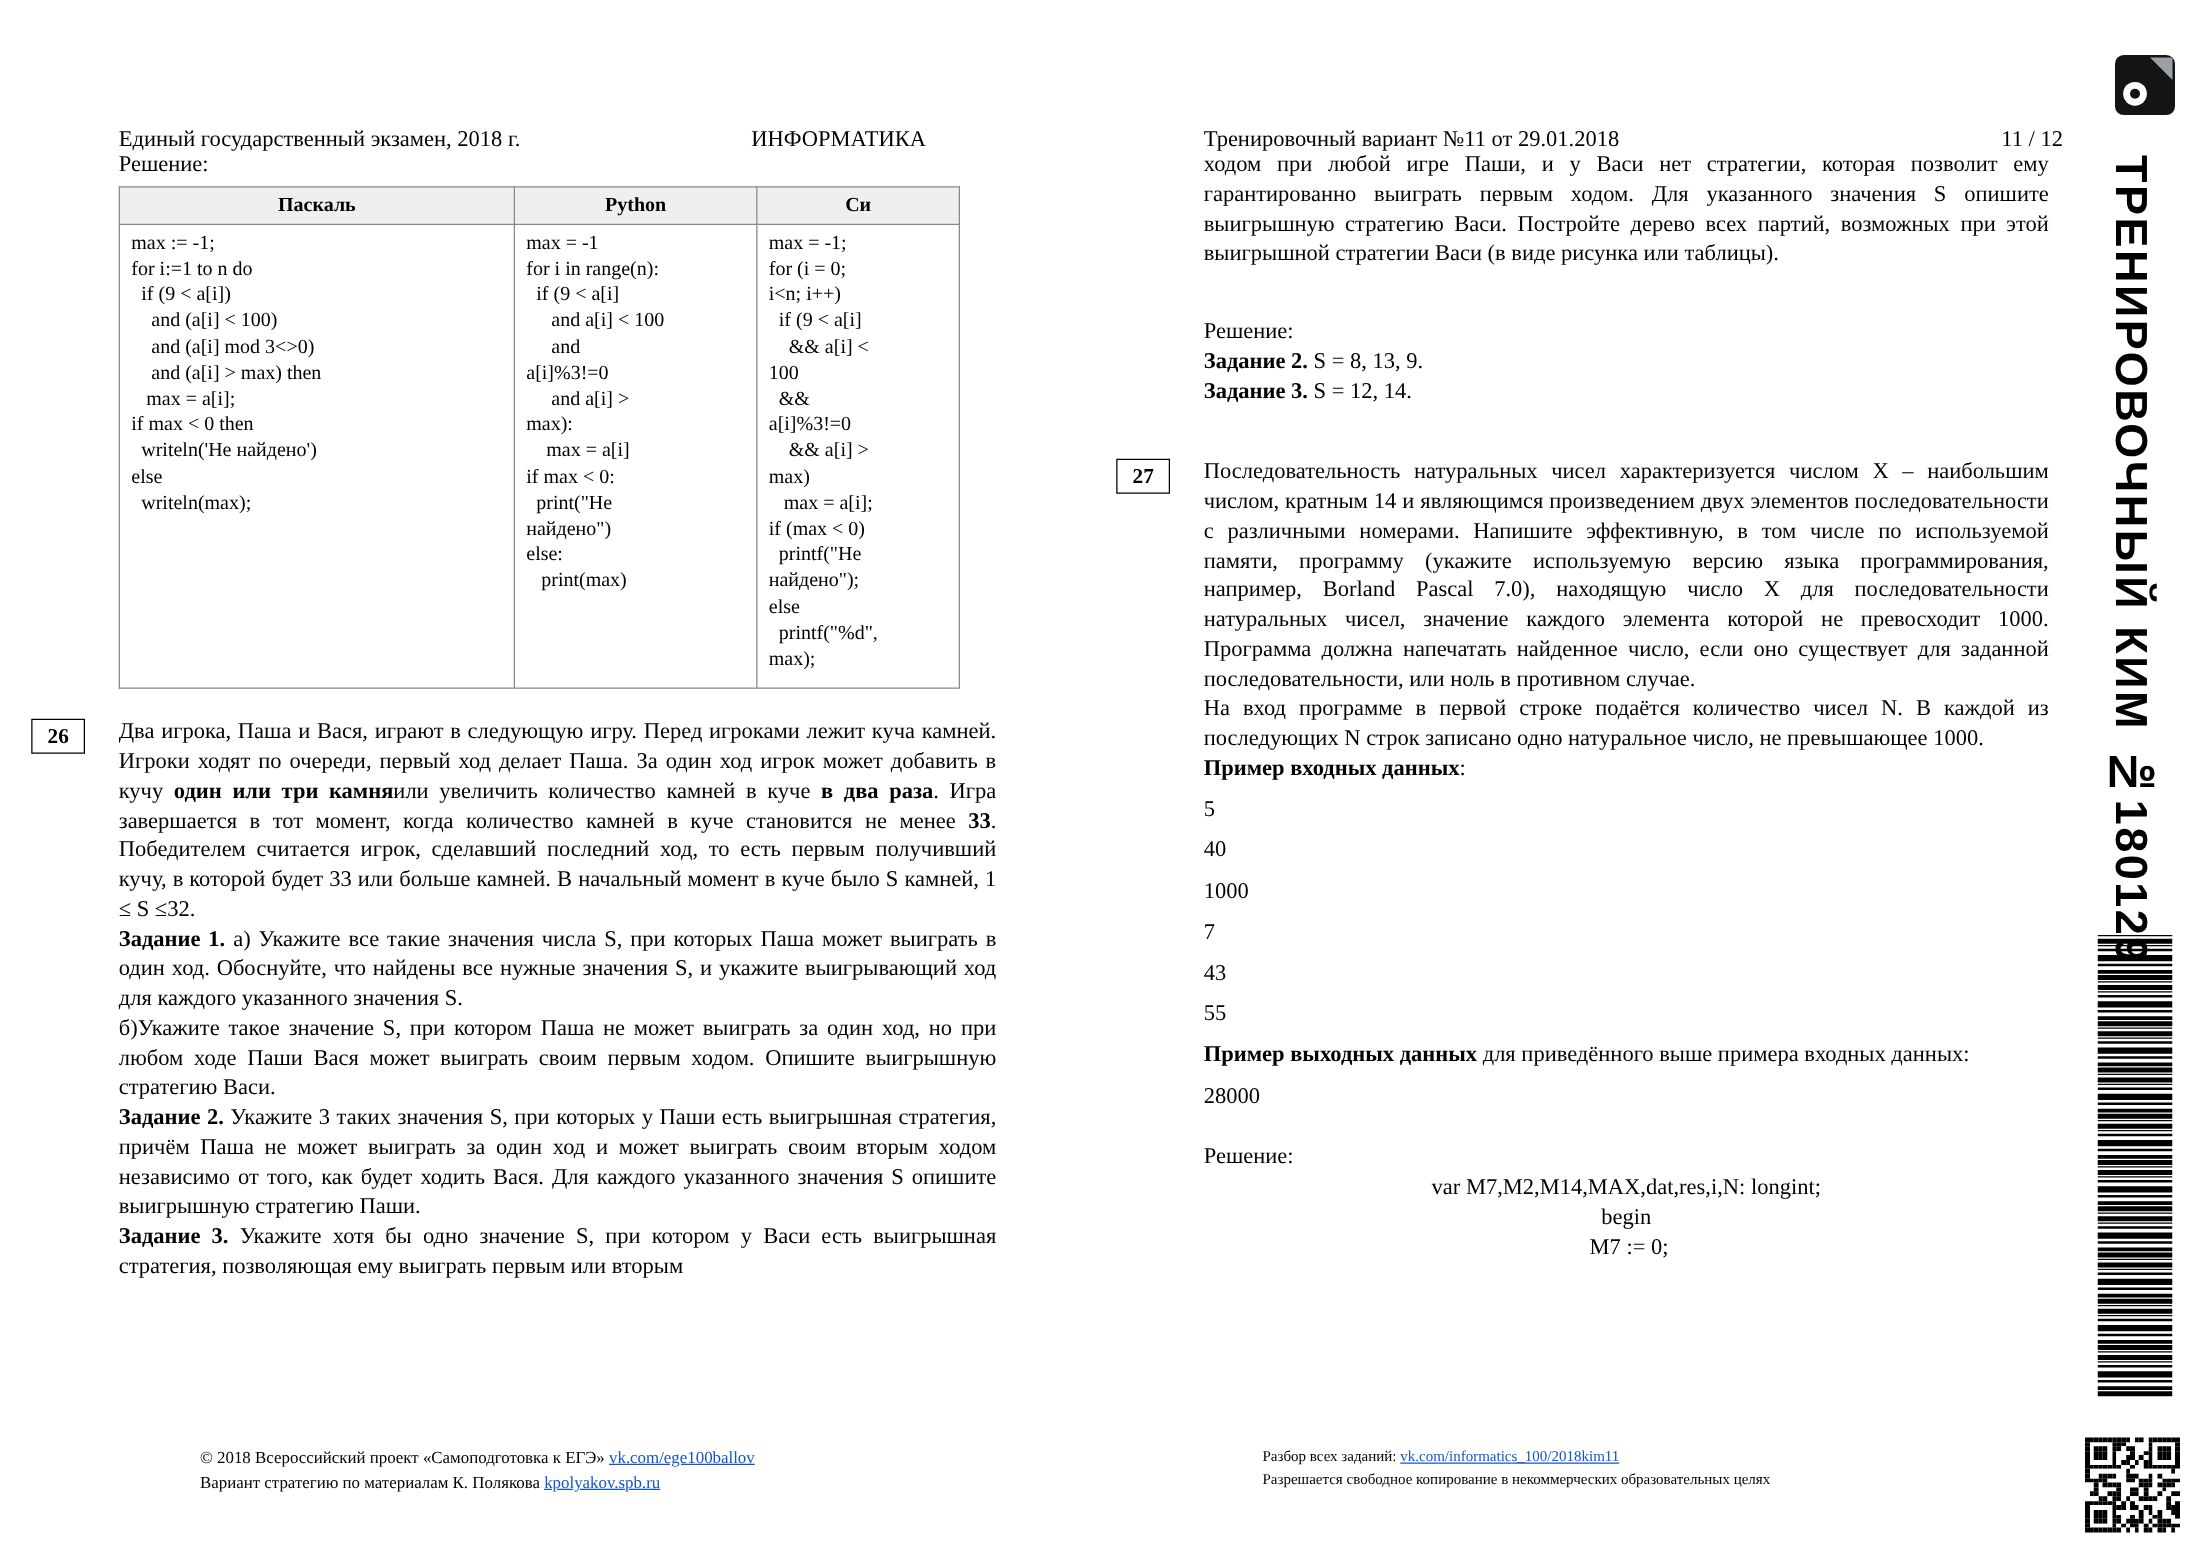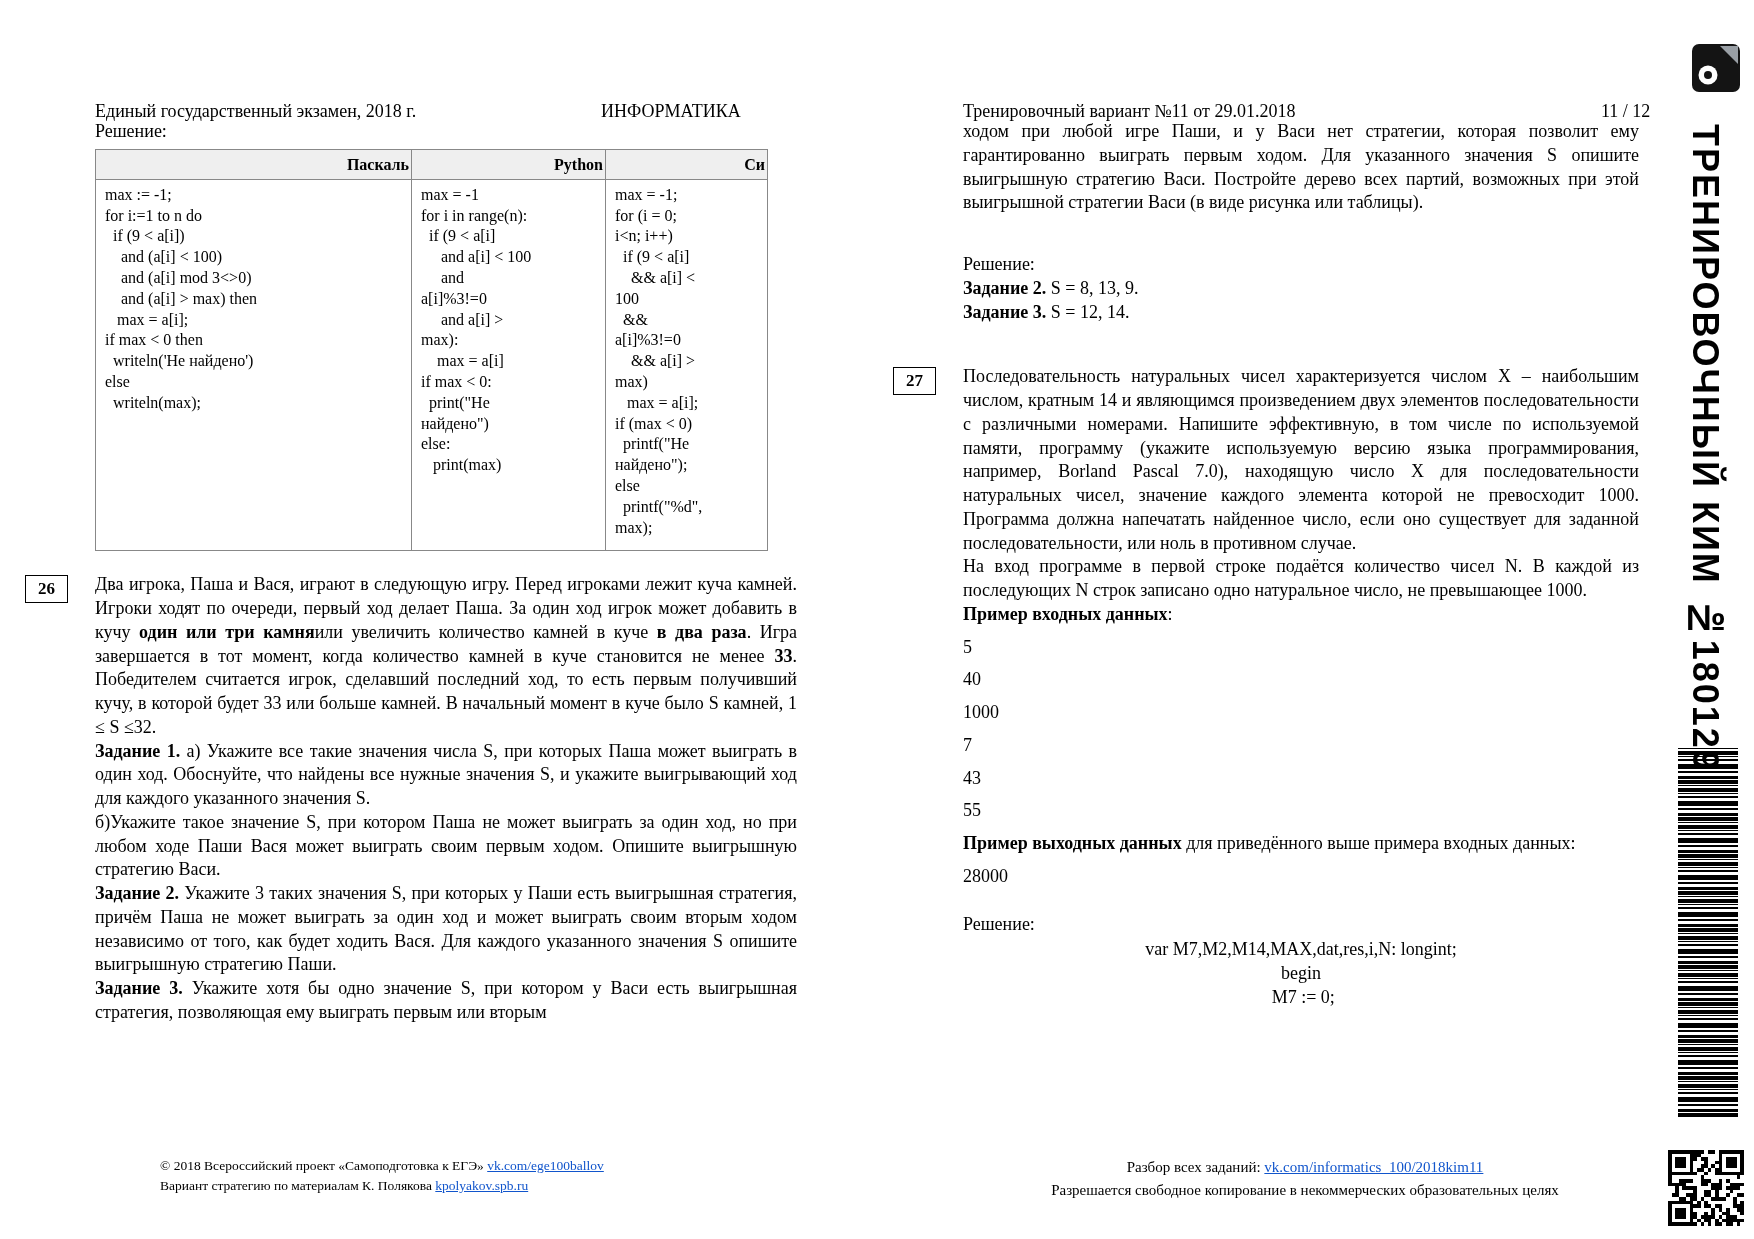--- a/index.html
+++ b/index.html
@@ -20,21 +20,21 @@
 
   .col { position: absolute; top: 120px; font-size: 18px; line-height: 1.32; text-align: justify; }
   .col-left  { left: 95px;  width: 702px; }
   .col-right { left: 963px; width: 676px; }
 
   .sol-label { text-align: left; margin-bottom: 5px; }
 
   .code-table { border-collapse: collapse; width: 672px; margin-top: 2px; table-layout: fixed; }
   .code-table th {
     border: 1px solid #888; background: #efefef;
-    font-size: 16px; font-weight: bold; text-align: right; padding: 4px 2px;
+    font-size: 16px; font-weight: bold; text-align: center; padding: 4px 2px;
   }
   .code-table td {
     border: 1px solid #888; padding: 5px 7px 12px 9px;
     font-size: 16px; line-height: 1.3; white-space: pre-wrap;
     vertical-align: top; text-align: left; overflow: hidden;
   }
   .cw1 { width: 316px; } .cw2 { width: 194px; } .cw3 { width: 162px; }
 
   .task { position: relative; margin-top: 22px; }
   .num-box {
@@ -47,21 +47,21 @@
 
   .sol-block { margin-top: 38px; }
   .task27 { margin-top: 41px; }
   .value-line { margin-top: 9px; text-align: left; }
   .out-caption { margin-top: 9px; }
   .out-value { margin-top: 9px; text-align: left; }
   .sol2-label { margin-top: 24px; }
   .sol-code { white-space: pre-wrap; text-align: center; margin-top: 2px; }
 
   .footer-left  { position: absolute; left: 160px;  top: 1156px; width: 580px; text-align: left; font-size: 13.5px; line-height: 1.5; }
-  .footer-right { position: absolute; left: 1010px; top: 1156px; width: 590px; text-align: center; font-size: 15px; line-height: 1.5; }
+  .footer-right { position: absolute; left: 1010px; top: 1156px; width: 590px; text-align: left; font-size: 12px; line-height: 1.5; }
   .footer-line { margin: 0; }
   .link { color: #1155CC; text-decoration: underline; cursor: pointer; }
 
   .kim-vertical {
     position: absolute; left: 1684px; top: 124px; height: 622px;
     writing-mode: vertical-rl; white-space: nowrap;
     font-family: "Liberation Sans", "DejaVu Sans", sans-serif;
     font-weight: bold; font-size: 36px; letter-spacing: 2px;
   }
   .barcode { position: absolute; left: 1678px; top: 748px; width: 60px; height: 390px; overflow: hidden; }

